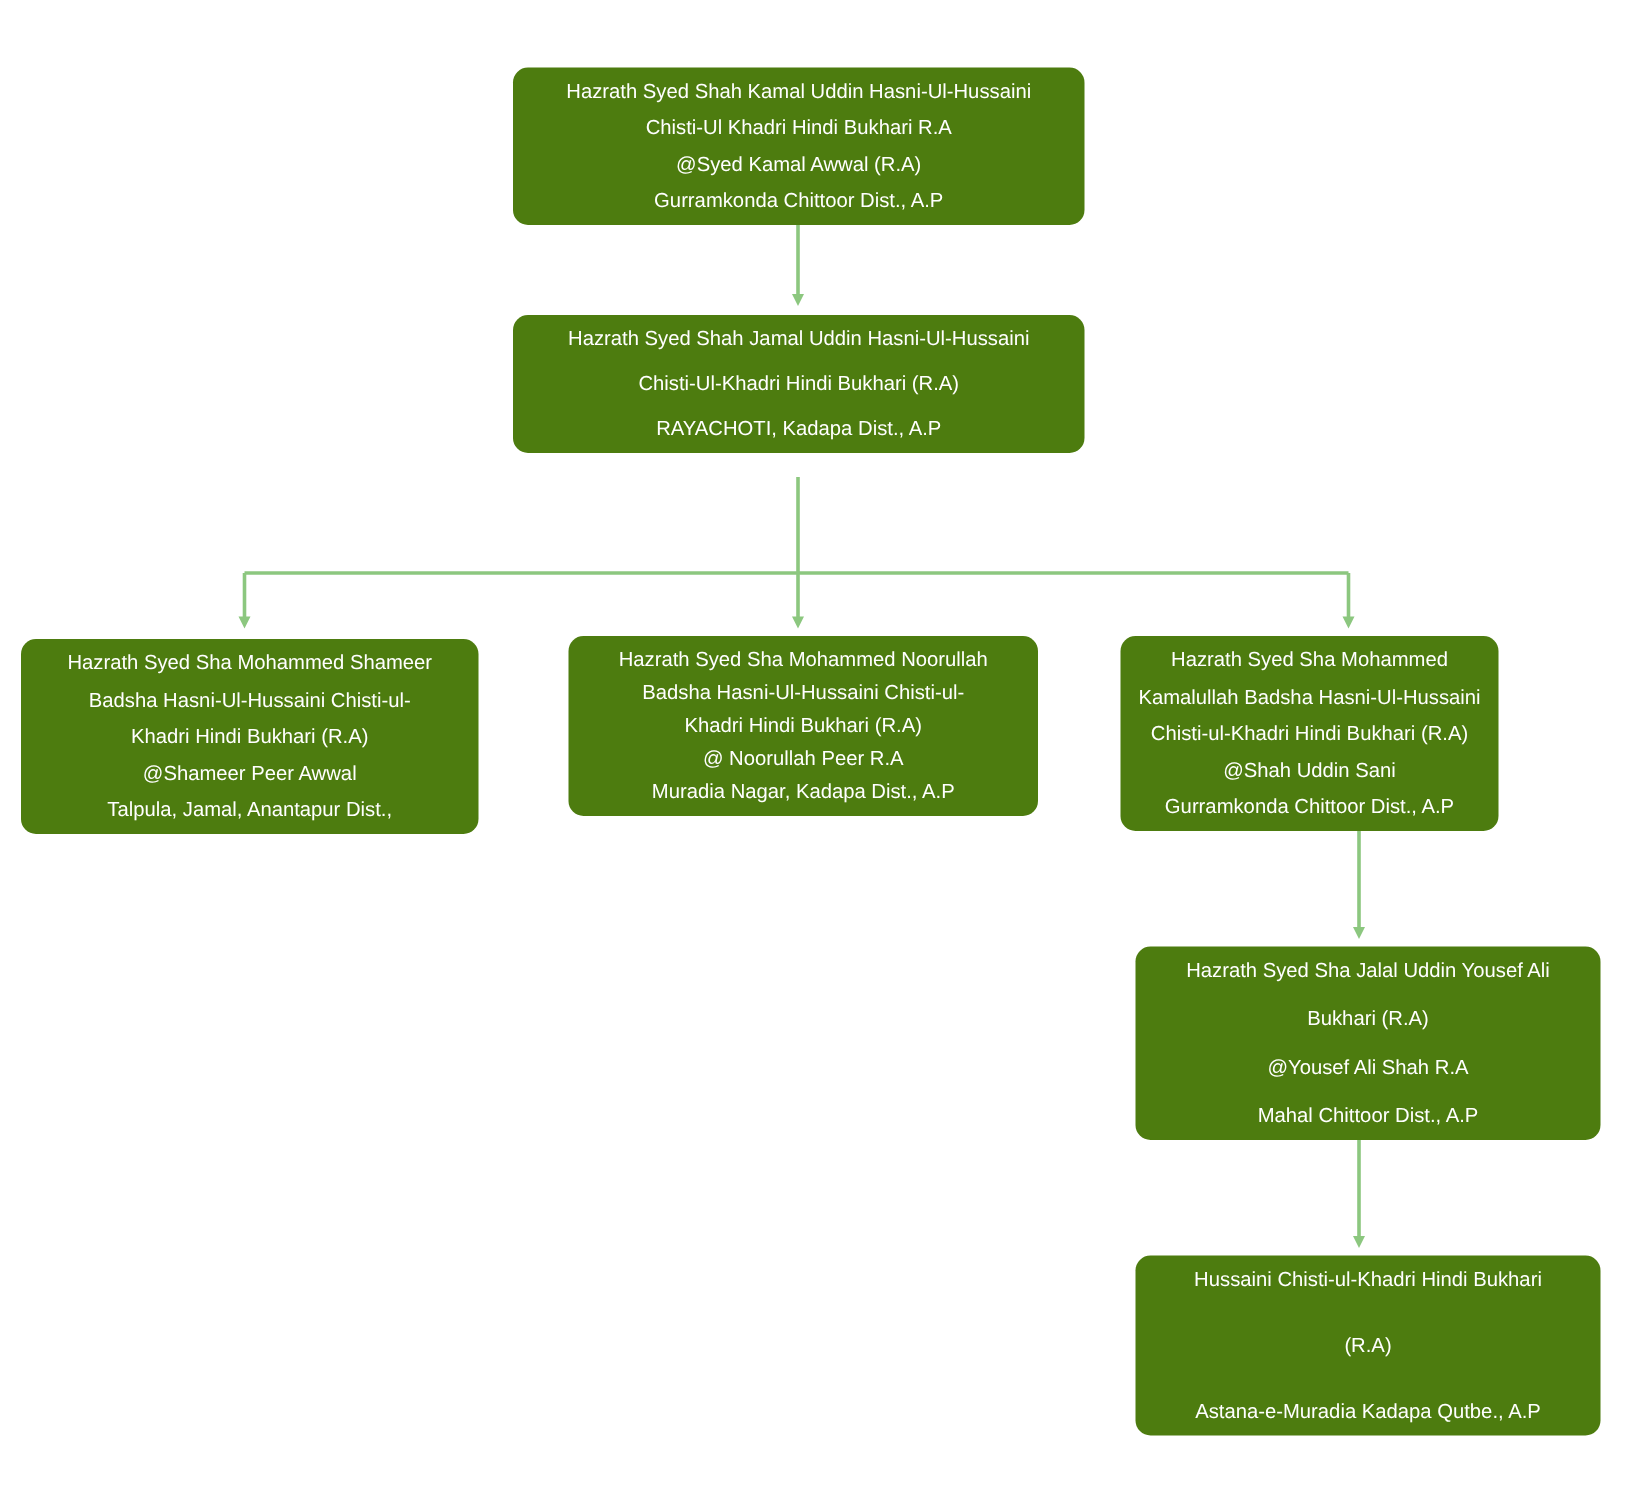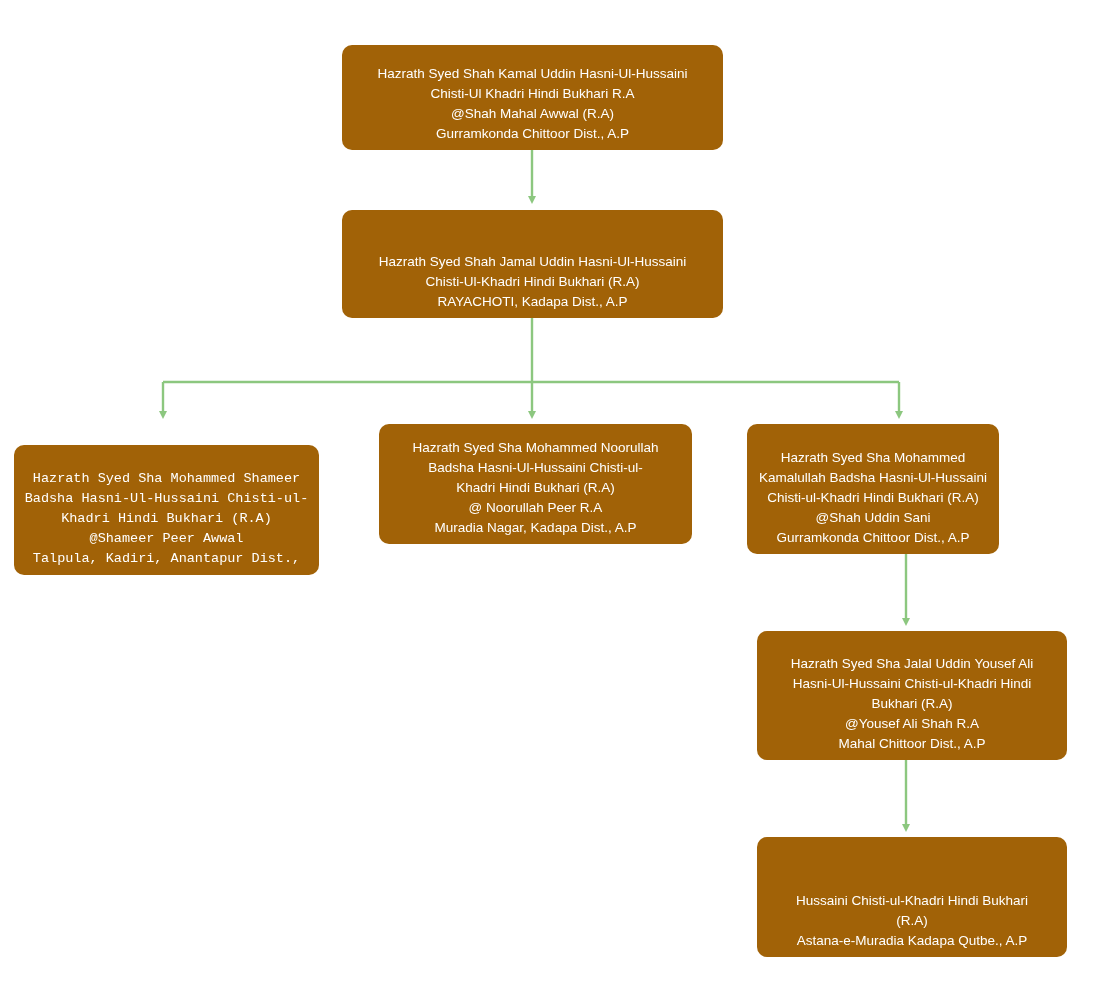--- a/index.html
+++ b/index.html
@@ -13,27 +13,27 @@
   #canvas {
     position: relative;
     width: 1100px;
     height: 1000px;
     overflow: hidden;
     background: #ffffff;
   }
   .node {
     position: absolute;
     box-sizing: border-box;
-    background: #a16207;
+    background: #4d7c0f;
     border-radius: 10px;
     color: #ffffff;
     display: flex;
     flex-direction: column;
     align-items: center;
-    justify-content: flex-end;
+    justify-content: space-between;
     text-align: center;
     font-size: 13.5px;
     line-height: 20px;
     padding: 6px 10px;
   }
   .node .line {
     display: block;
     white-space: nowrap;
   }
   svg.connectors {
@@ -75,57 +75,56 @@
     <path class="conn" d="M 899 382 L 899 415" marker-end="url(#arrow)"></path>
 
     <path class="conn" d="M 906 553 L 906 622" marker-end="url(#arrow)"></path>
 
     <path class="conn" d="M 906 760 L 906 828" marker-end="url(#arrow)"></path>
   </svg>
 
   <div class="node" style="left:342px; top:45px; width:381px; height:105px;">
     <span class="line">Hazrath Syed Shah Kamal Uddin Hasni-Ul-Hussaini</span>
     <span class="line">Chisti-Ul Khadri Hindi Bukhari R.A</span>
-    <span class="line">@Shah Mahal Awwal (R.A)</span>
+    <span class="line">@Syed Kamal Awwal (R.A)</span>
     <span class="line">Gurramkonda Chittoor Dist., A.P</span>
   </div>
 
-  <div class="node" style="left:342px; top:210px; width:381px; height:108px;">
+  <div class="node" style="left:342px; top:210px; width:381px; height:92px;">
     <span class="line">Hazrath Syed Shah Jamal Uddin Hasni-Ul-Hussaini</span>
     <span class="line">Chisti-Ul-Khadri Hindi Bukhari (R.A)</span>
     <span class="line">RAYACHOTI, Kadapa Dist., A.P</span>
   </div>
 
-  <div class="node" style="left:14px; top:445px; width:305px; height:130px;font-family:Liberation Mono, monospace;">
+  <div class="node" style="left:14px; top:426px; width:305px; height:130px;">
     <span class="line">Hazrath Syed Sha Mohammed Shameer</span>
     <span class="line">Badsha Hasni-Ul-Hussaini Chisti-ul-</span>
     <span class="line">Khadri Hindi Bukhari (R.A)</span>
     <span class="line">@Shameer Peer Awwal</span>
-    <span class="line">Talpula, Kadiri, Anantapur Dist.,</span>
+    <span class="line">Talpula, Jamal, Anantapur Dist.,</span>
   </div>
 
   <div class="node" style="left:379px; top:424px; width:313px; height:120px;">
     <span class="line">Hazrath Syed Sha Mohammed Noorullah</span>
     <span class="line">Badsha Hasni-Ul-Hussaini Chisti-ul-</span>
     <span class="line">Khadri Hindi Bukhari (R.A)</span>
     <span class="line">@ Noorullah Peer R.A</span>
     <span class="line">Muradia Nagar, Kadapa Dist., A.P</span>
   </div>
 
   <div class="node" style="left:747px; top:424px; width:252px; height:130px;">
     <span class="line">Hazrath Syed Sha Mohammed</span>
     <span class="line">Kamalullah Badsha Hasni-Ul-Hussaini</span>
     <span class="line">Chisti-ul-Khadri Hindi Bukhari (R.A)</span>
     <span class="line">@Shah Uddin Sani</span>
     <span class="line">Gurramkonda Chittoor Dist., A.P</span>
   </div>
 
   <div class="node" style="left:757px; top:631px; width:310px; height:129px;">
     <span class="line">Hazrath Syed Sha Jalal Uddin Yousef Ali</span>
-    <span class="line">Hasni-Ul-Hussaini Chisti-ul-Khadri Hindi</span>
     <span class="line">Bukhari (R.A)</span>
     <span class="line">@Yousef Ali Shah R.A</span>
     <span class="line">Mahal Chittoor Dist., A.P</span>
   </div>
 
   <div class="node" style="left:757px; top:837px; width:310px; height:120px;">
     <span class="line">Hussaini Chisti-ul-Khadri Hindi Bukhari</span>
     <span class="line">(R.A)</span>
     <span class="line">Astana-e-Muradia Kadapa Qutbe., A.P</span>
   </div>

